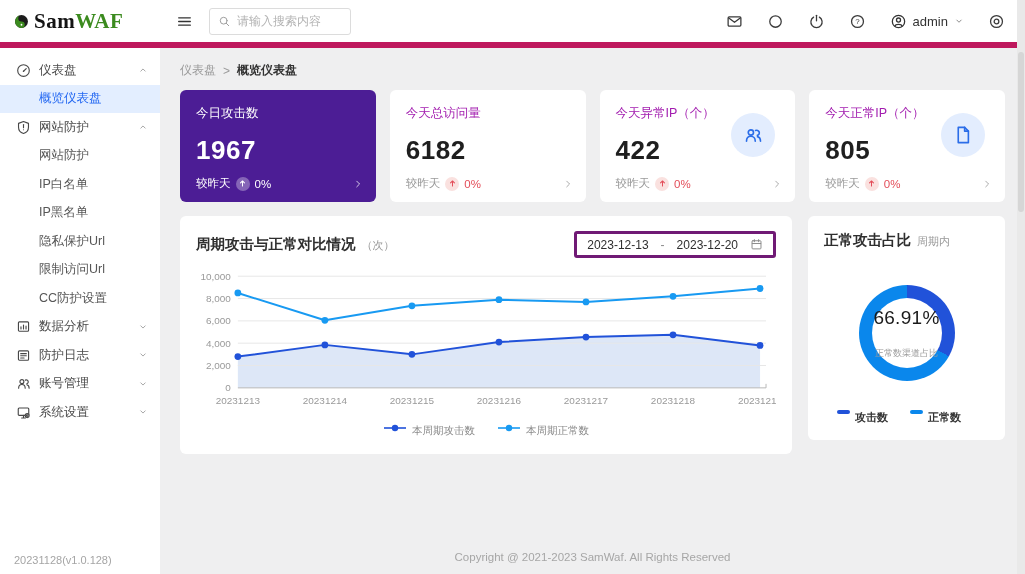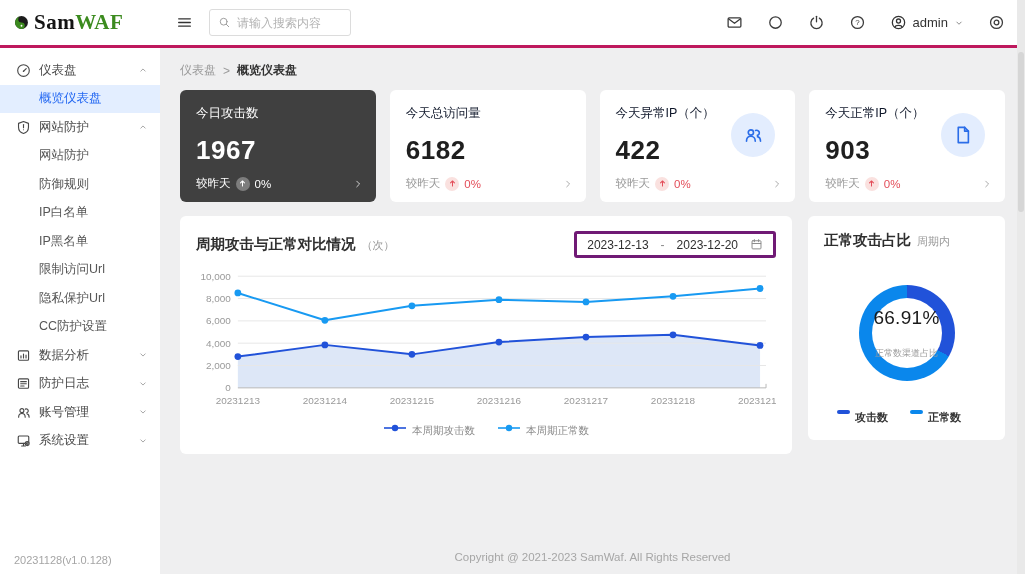--- a/index.html
+++ b/index.html
@@ -6,21 +6,21 @@
   html,body{width:1025px;height:574px;overflow:hidden}
   body{position:relative;background:#efeff0;font-family:"Liberation Sans","DejaVu Sans",sans-serif;color:#333}
 
   
   .mi{width:15px;height:15px;display:block}
   .mi path,.mi circle,.mi rect,.mi line,.mi polyline{fill:none;stroke:currentColor;stroke-width:1.2;stroke-linecap:round;stroke-linejoin:round}
   .mi .f{fill:currentColor;stroke:none}
   .s9{width:9px;height:9px}.s10{width:10px;height:10px}.s17{width:17px;height:17px}.s20{width:20px;height:20px}
 
   
-  header{position:absolute;top:0;left:0;right:0;height:48px;background:#fff;border-bottom:3px solid #be185d;display:flex;align-items:center;z-index:3}
+  header{position:absolute;top:0;left:0;right:0;height:48px;background:#fff;border-bottom:6px solid #be185d;display:flex;align-items:center;z-index:3}
   .logo{width:160px;display:flex;align-items:center;gap:5px;padding-left:14px;cursor:pointer}
   .yy{width:15px;height:15px}
   .logo-text{font-family:"Liberation Serif","DejaVu Serif",serif;font-weight:700;font-size:21px;letter-spacing:.5px}
   .sam{color:#141414}.waf{color:#3c8b1f}
   .hamburger{margin-left:16px;color:#333;cursor:pointer}
   .search{margin-left:16px;display:flex;align-items:center;border:1px solid #dcdcdc;border-radius:3px;height:27px;width:142px;padding:0 8px;gap:6px;background:#fff}
   .search .mi{color:#9c9c9c;width:13px;height:13px;flex:none}
   .search input{border:none;outline:none;font-size:12px;width:100%;color:#333;font-family:inherit;background:transparent}
   .search input::placeholder{color:#b3b3b3}
   .header-right{margin-left:auto;display:flex;align-items:center;gap:24px;padding-right:20px}
@@ -40,22 +40,22 @@
   .version{position:absolute;bottom:8px;left:14px;font-size:11px;color:#a5a5a5}
 
   
   main{position:absolute;left:160px;top:48px;right:0;bottom:0;padding:12px 20px 0;display:flex;flex-direction:column}
   .breadcrumb{font-size:12px;color:#9a9a9a;display:flex;gap:7px;align-items:center;margin:2px 0 11px}
   .breadcrumb .root{cursor:pointer}
   .breadcrumb .cur{color:#333;font-weight:700}
 
   .cards{display:flex;gap:14px}
   .card{flex:1;background:#fff;border-radius:6px;height:112px;padding:15px 16px;position:relative;cursor:pointer}
-  .card.blue{background:#404040}
-  .card-title{font-size:12.5px;color:#0f172a}
+  .card.blue{background:#4c1d95}
+  .card-title{font-size:12.5px;color:#a21caf}
   .blue .card-title{color:#fff}
   .card-value{font-size:26px;font-weight:600;color:#1f1f1f;margin-top:13px;letter-spacing:.5px}
   .blue .card-value{color:#fff}
   .card-foot{position:absolute;left:16px;right:13px;bottom:11px;display:flex;align-items:center;font-size:11.5px;color:#9a9a9a;gap:5px}
   .blue .card-foot{color:#fff}
   .updot{width:14px;height:14px;border-radius:50%;background:#fae1df;display:flex;align-items:center;justify-content:center;color:#e34d59;flex:none}
   .blue .updot{background:rgba(255,255,255,.32);color:#fff}
   .updot .mi path{stroke-width:1.8}
   .pchange{color:#e34d59}
   .blue .pchange{color:#fff}
@@ -193,33 +193,30 @@
         <span class="chev">
           <svg class="mi" viewBox="0 0 16 16">
             <path d="M4.5 9.8 L8 6.3 L11.5 9.8"></path>
           </svg>
         </span>
       </div>
       <div class="menu-item child">
         <span class="mlabel">网站防护</span>
       </div>
       <div class="menu-item child">
-        <span class="mlabel">防御规则</span>
-      </div>
-      <div class="menu-item child">
         <span class="mlabel">IP白名单</span>
       </div>
       <div class="menu-item child">
         <span class="mlabel">IP黑名单</span>
       </div>
       <div class="menu-item child">
+        <span class="mlabel">隐私保护Url</span>
+      </div>
+      <div class="menu-item child">
         <span class="mlabel">限制访问Url</span>
-      </div>
-      <div class="menu-item child">
-        <span class="mlabel">隐私保护Url</span>
       </div>
       <div class="menu-item child">
         <span class="mlabel">CC防护设置</span>
       </div>
       <div class="menu-item group">
         <span class="mi-wrap">
           <svg class="mi" viewBox="0 0 16 16">
             <rect x="2.6" y="3" width="10.8" height="10" rx="1"></rect>
             <path d="M5.3 10.6 V8.3 M8 10.6 V6.4 M10.7 10.6 V7.6"></path>
           </svg>
@@ -352,21 +349,21 @@
       </div>
     </div>
     <div class="card">
       <div class="card-title">今天正常IP（个）</div>
       <div class="card-icon">
         <svg class="mi s20" viewBox="0 0 16 16">
             <path d="M4.2 1.9 h5.1 l3 3 V14.1 H4.2 Z"></path>
             <path d="M9.3 1.9 v3 h3"></path>
           </svg>
       </div>
-      <div class="card-value">903</div>
+      <div class="card-value">805</div>
       <div class="card-foot">
         <span>较昨天</span>
         <span class="updot">
             <svg class="mi s9" viewBox="0 0 16 16">
               <path d="M4.5 7 L8 3.5 L11.5 7 M8 3.8 V12.6"></path>
             </svg>
           </span>
         <span class="pchange">0%</span>
         <span class="card-chev">
             <svg class="mi s10" viewBox="0 0 16 16">

